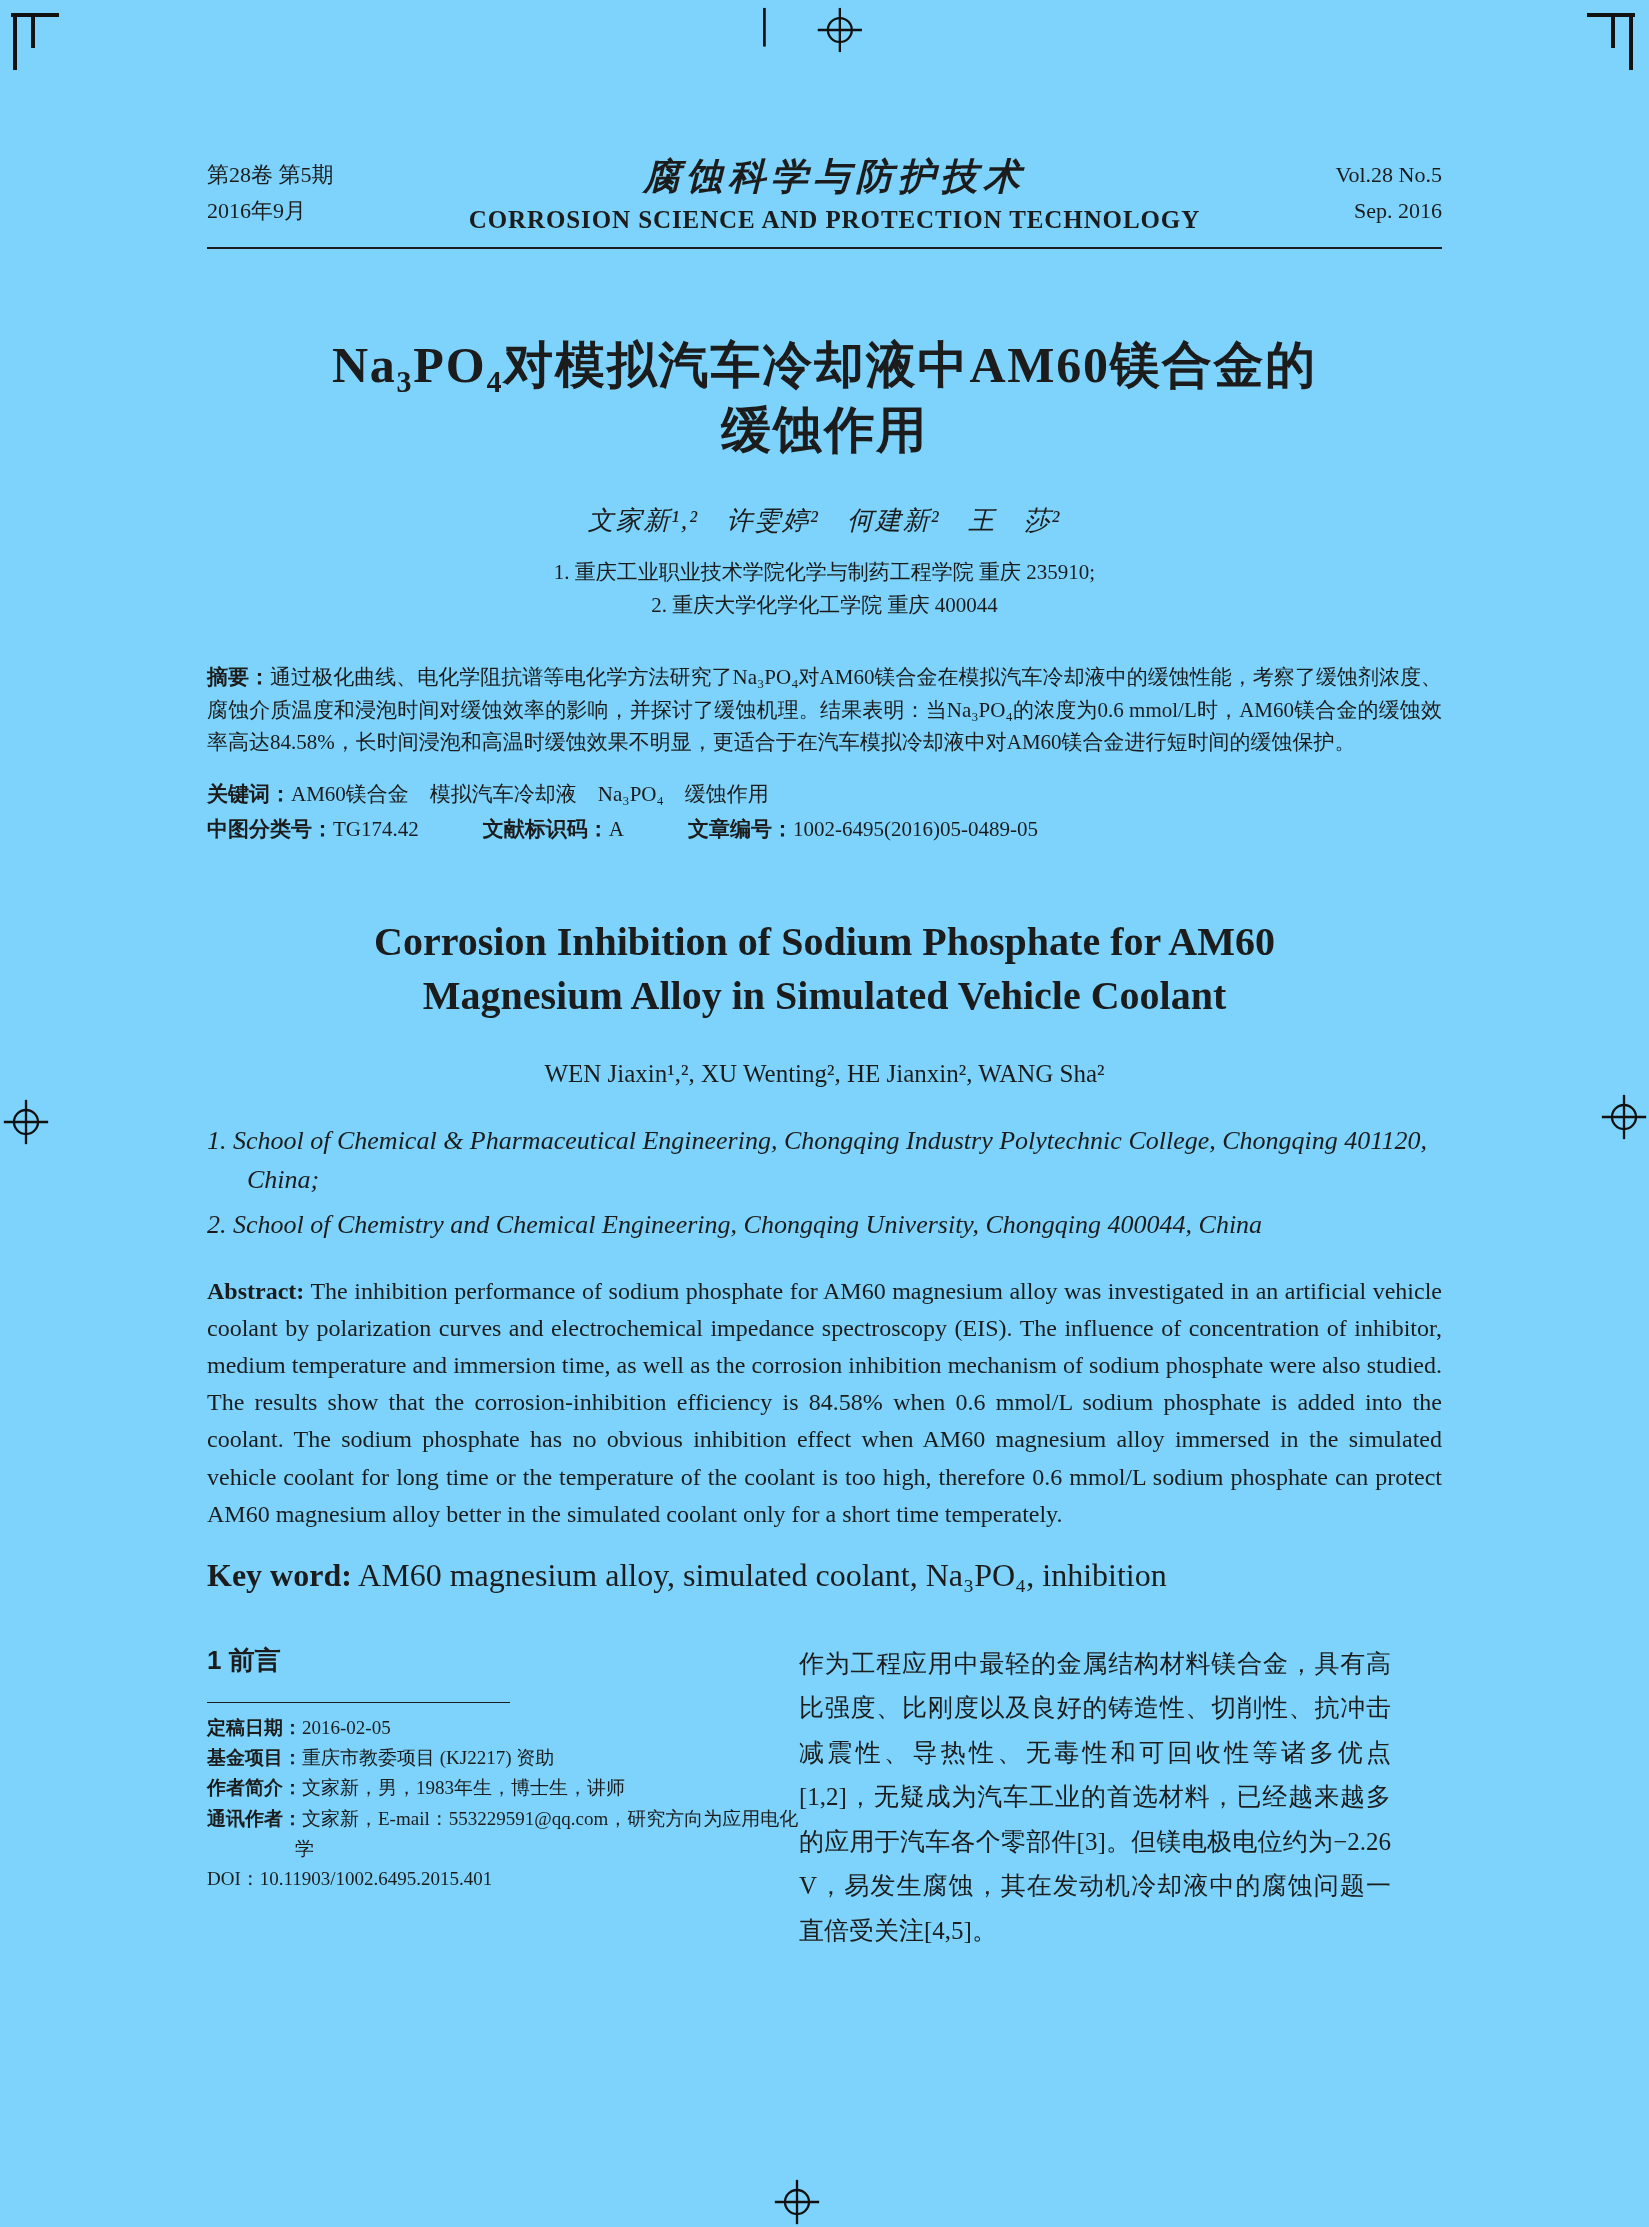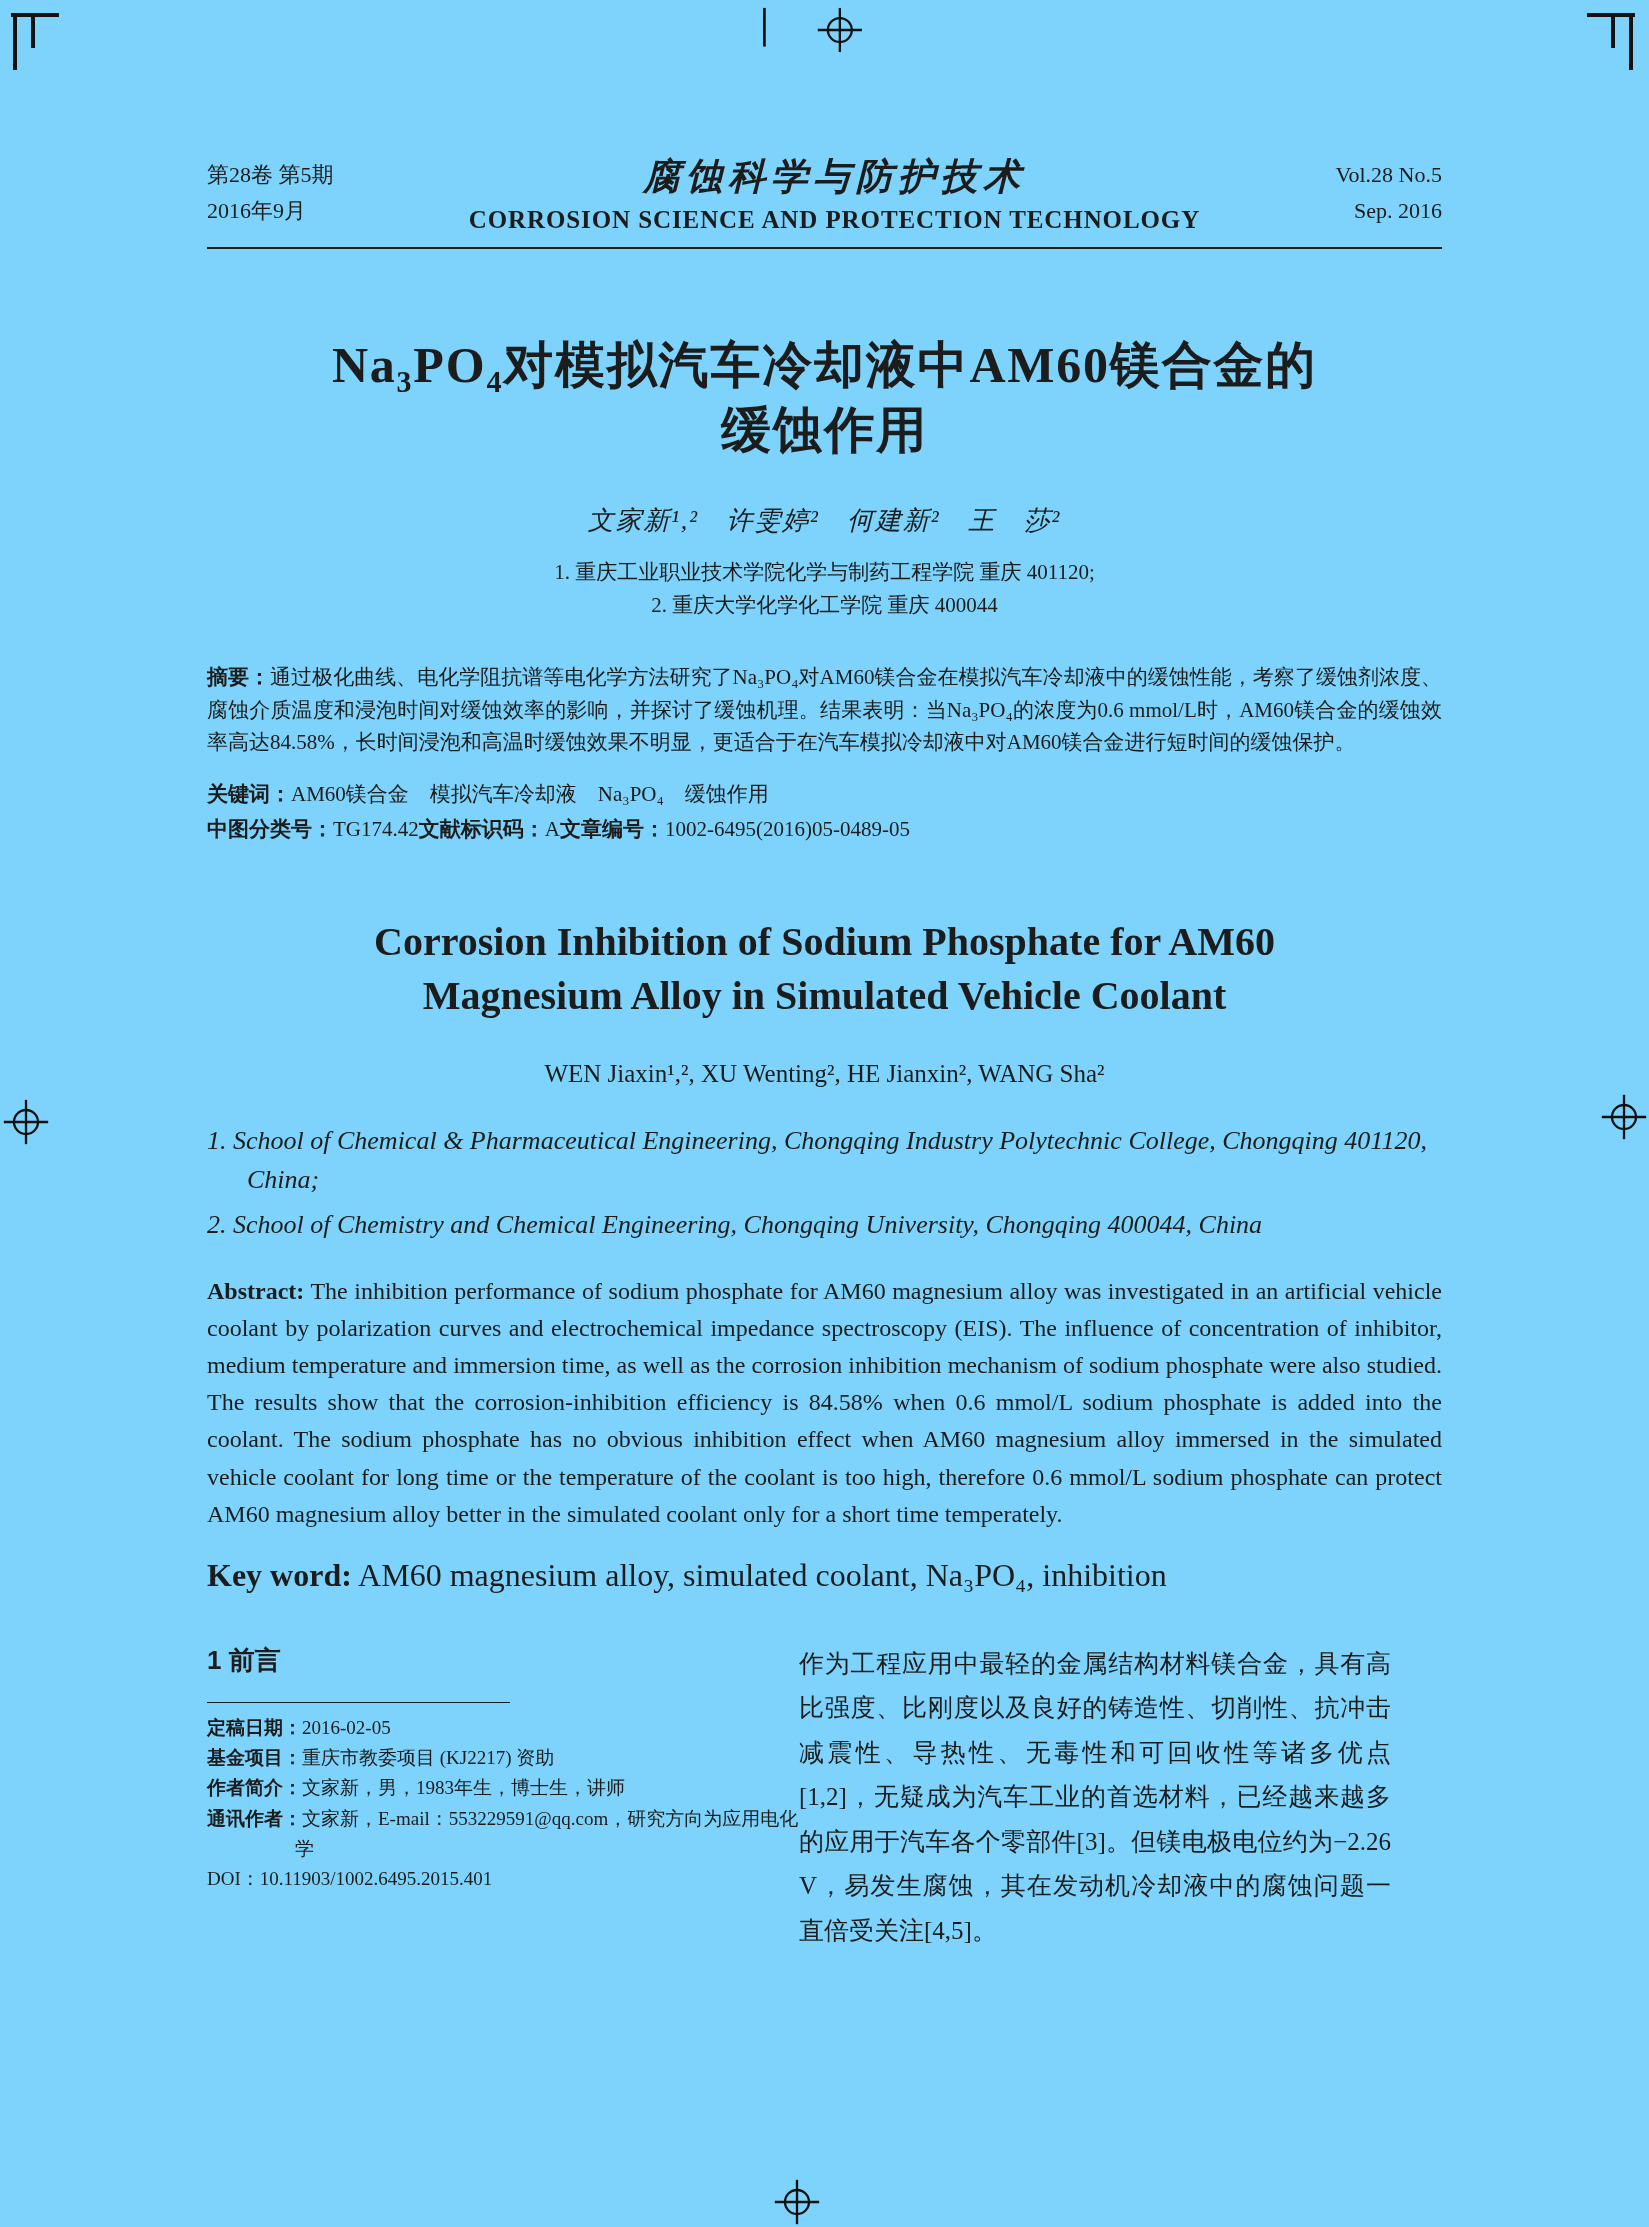--- a/index.html
+++ b/index.html
@@ -23,21 +23,21 @@
 
   
   .title-cn{margin-top:84px;text-align:center;font-size:50px;font-weight:bold;line-height:1.3;letter-spacing:1.8px;}
   .authors-cn{margin-top:40px;text-align:center;font-size:26px;font-style:italic;letter-spacing:1.8px;}
   .affil-cn{margin-top:18.4px;text-align:center;font-size:21px;line-height:1.55;}
 
   
   .abs-cn{margin-top:40px;font-size:21px;line-height:1.55;text-align:justify;}
   .cnlabel{font-family:"Liberation Sans","DejaVu Sans",sans-serif;font-weight:bold;}
   .kw-cn{margin-top:3.7px;font-size:21px;}
-  .clc-row{margin-top:7.3px;font-size:21px;display:flex;}
+  .clc-row{margin-top:7.3px;font-size:21px;display:flex;gap:64px;}
 
   
   .title-en{margin-top:72px;text-align:center;font-size:40px;font-weight:bold;line-height:1.35;}
   .authors-en{margin-top:37px;text-align:center;font-size:25px;}
   .affil-en{margin-top:33px;font-size:26px;font-style:italic;line-height:1.5;}
   .affil-en p{margin:0 0 5.5px 0;padding-left:40px;text-indent:-40px;}
   .abs-en{margin-top:29px;font-size:24px;line-height:1.55;text-align:justify;}
   .kw-en{margin-top:9.2px;font-size:32px;}
 
   
@@ -121,21 +121,21 @@
     <div class="header-rule"></div>
 
     <div class="title-cn">
       <div>Na₃PO₄对模拟汽车冷却液中AM60镁合金的</div>
       <div>缓蚀作用</div>
     </div>
 
     <div class="authors-cn">文家新¹,²　许雯婷²　何建新²　王　莎²</div>
 
     <div class="affil-cn">
-      <div>1. 重庆工业职业技术学院化学与制药工程学院  重庆  401120;</div>
+      <div>1. 重庆工业职业技术学院化学与制药工程学院  重庆  235910;</div>
       <div>2. 重庆大学化学化工学院  重庆  400044</div>
     </div>
 
     <p class="abs-cn"><span class="cnlabel">摘要：</span><span>通过极化曲线、电化学阻抗谱等电化学方法研究了Na₃PO₄对AM60镁合金在模拟汽车冷却液中的缓蚀性能，考察了缓蚀剂浓度、腐蚀介质温度和浸泡时间对缓蚀效率的影响，并探讨了缓蚀机理。结果表明：当Na₃PO₄的浓度为0.6 mmol/L时，AM60镁合金的缓蚀效率高达84.58%，长时间浸泡和高温时缓蚀效果不明显，更适合于在汽车模拟冷却液中对AM60镁合金进行短时间的缓蚀保护。</span></p>
 
     <div class="kw-cn"><span class="cnlabel">关键词：</span><span>AM60镁合金　模拟汽车冷却液　Na₃PO₄　缓蚀作用</span></div>
 
     <div class="clc-row">
       <span><span class="cnlabel">中图分类号：</span><span>TG174.42</span></span>
       <span><span class="cnlabel">文献标识码：</span><span>A</span></span>

